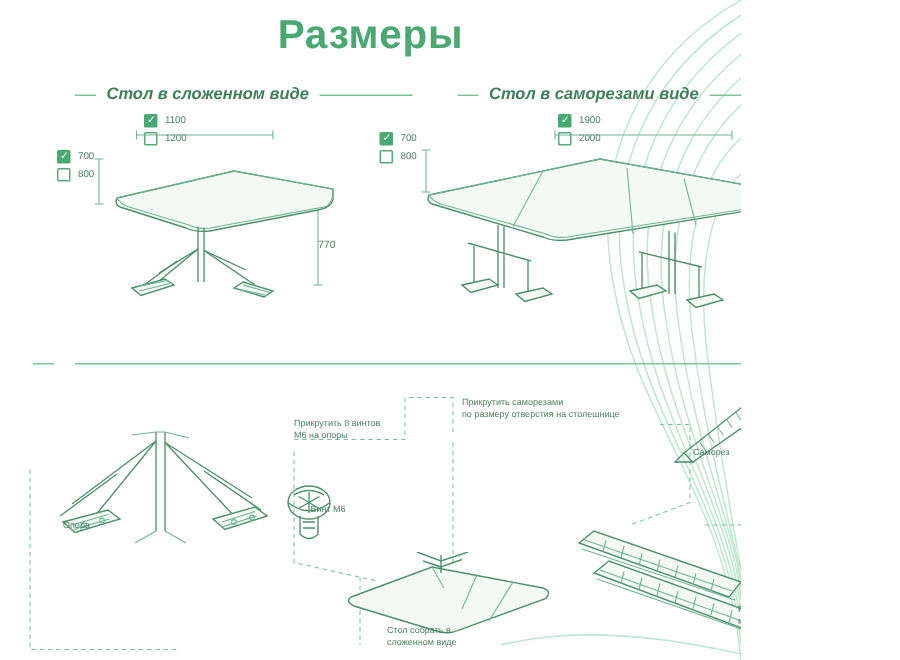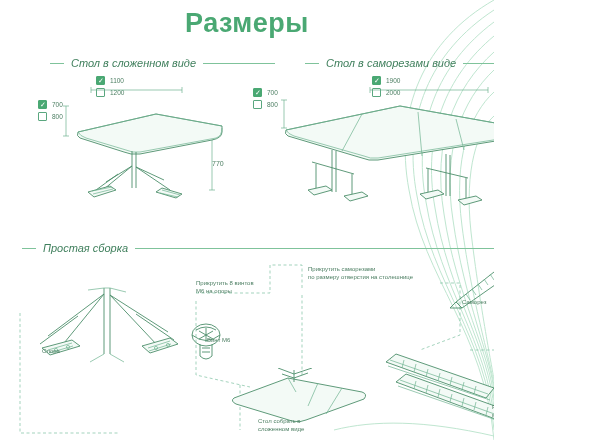--- a/index.html
+++ b/index.html
@@ -23,21 +23,21 @@
     text-align: center;
     font-size: 27px; font-weight: bold;
     color: #4aa873;
     letter-spacing: .5px;
   }
 
   
   .sec-head {
     position: absolute;
     display: flex; align-items: center;
-    font-size: 11px; font-weight: normal; font-style: italic;
+    font-size: 11px; font-weight: bold; font-style: italic;
     color: #3f7f5c;
     white-space: nowrap;
   }
   .sec-head .rule-l, .sec-head .rule-r {
     height: 1px; background: #7fc39b;
   }
   .sec-head .rule-l { width: 14px; margin-right: 7px; }
   .sec-head .rule-r { flex: 1; margin-left: 7px; }
 
   
@@ -225,21 +225,20 @@
     <g>
       <path class="fill-lt" d="M58 120 L 76 116 L 82 120 L 64 125 Z"></path>
       <path class="fill-lt" d="M94 126 L 112 122 L 118 126 L 100 131 Z"></path>
       <path class="fill-lt" d="M170 124 L 188 120 L 194 124 L 176 129 Z"></path>
       <path class="fill-lt" d="M208 130 L 226 126 L 232 130 L 214 135 Z"></path>
     </g>
   </svg>
 
   <div class="sec-head" style="left:22px; top:242px; width:520px;">
     <span class="rule-l"></span>
-    <span>Простая сборка</span>
     <span class="rule-r"></span>
   </div>
 
   <svg style="position:absolute; left:0; top:255px;" width="600" height="185" viewBox="0 0 600 185">
     <g class="ln-dash">
       <path d="M196 38 L 270 38 L 270 10 L 302 10 L 302 35"></path>
       <path d="M302 40 L 302 120"></path>
       <path d="M196 46 L 196 120 L 250 132"></path>
       <path d="M20 58 L 20 178 L 120 178"></path>
       <path d="M440 28 L 460 28 L 460 80 L 420 95"></path>

